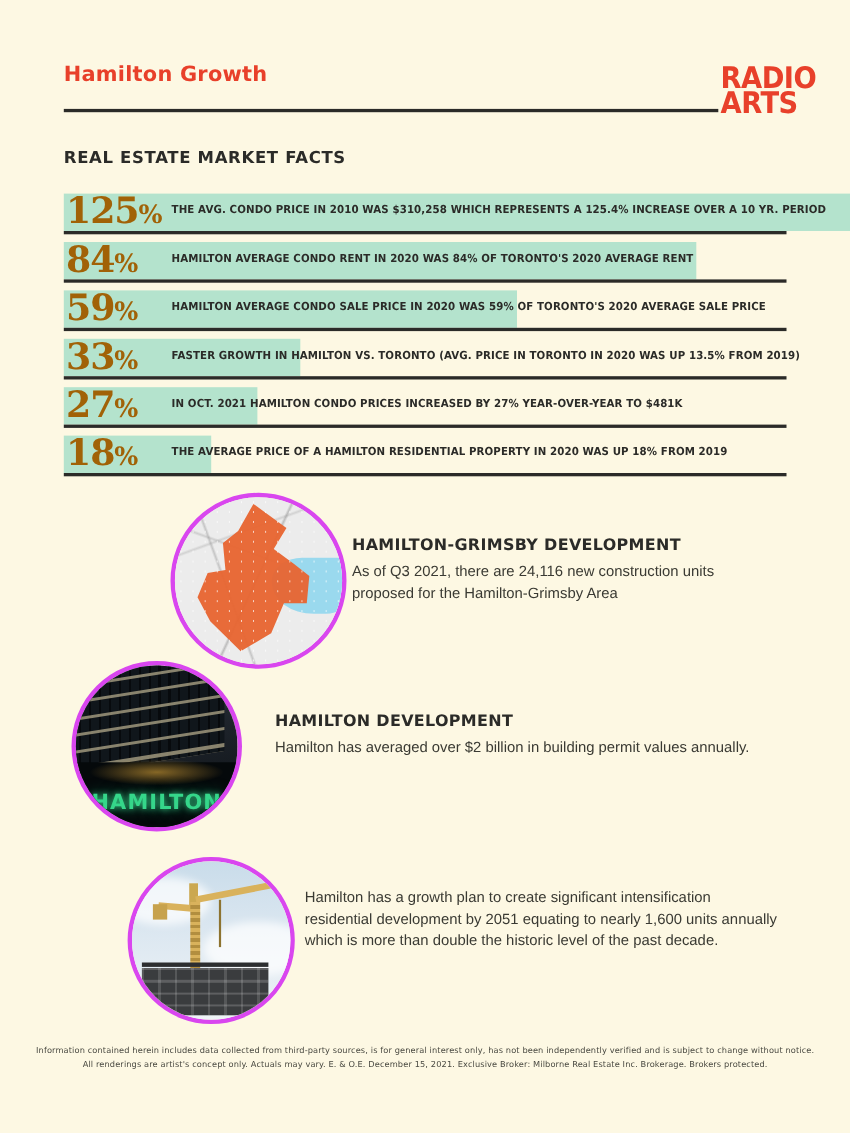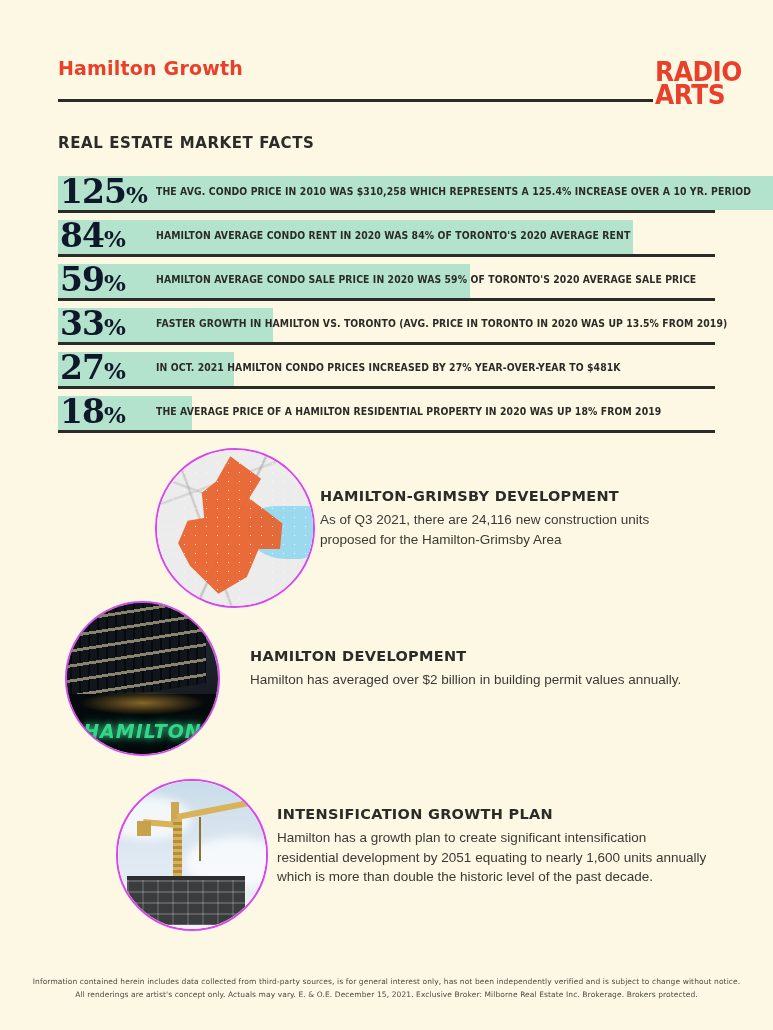--- a/index.html
+++ b/index.html
@@ -106,21 +106,21 @@
     height: 3px;
     background: #2b2b28;
   }
   .stat-pct {
     position: absolute;
     left: 60px;
     top: -4px;
     font-family: "DejaVu Serif", serif;
     font-weight: bold;
     font-size: 33px;
-    color: #0f172a;
+    color: #a16207;
     letter-spacing: -1px;
     line-height: 40px;
   }
   .stat-pct .sym {
     font-size: 23px;
   }
   .stat-text {
     position: absolute;
     top: 10px;
     font-family: "DejaVu Sans", sans-serif;
@@ -133,24 +133,23 @@
     white-space: nowrap;
   }
 
   
   .feature {
     position: absolute;
   }
   .circle {
     position: absolute;
     border-radius: 50%;
-    border: 2px solid #d946ef;
+    border: 4px solid #d946ef;
     overflow: hidden;
     box-sizing: border-box;
-    font-style: italic;
   }
   .feature-text {
     position: absolute;
   }
   .feature-title {
     font-family: "DejaVu Sans", sans-serif;
     font-weight: bold;
     font-size: 14.5px;
     color: #2b2b28;
     letter-spacing: 0.3px;
@@ -353,21 +352,20 @@
     position: absolute;
     left: 0;
     top: 948px;
     width: 773px;
     text-align: center;
     font-family: "DejaVu Sans", sans-serif;
     font-size: 7.5px;
     color: #4a4a42;
     line-height: 1.75;
     letter-spacing: 0.1px;
-    margin-top: 27px;
   }
   .footer div { white-space: nowrap; }
 </style>
 </head>
 <body>
 
 <div class="page">
 
   <div class="header">
     <div class="brand-title">Hamilton Growth</div>
@@ -467,21 +465,20 @@
       <div class="crane-cjib"></div>
       <div class="crane-cweight"></div>
       <div class="crane-mast"></div>
       <div class="crane-cable"></div>
       <div class="bldg-top"></div>
       <div class="bldg-frame">
         <div class="bldg-slabs"></div>
       </div>
     </div>
     <div class="feature-text" style="left:277px; top:806px; width:460px;">
-      <div class="feature-title">INTENSIFICATION GROWTH PLAN</div>
       <div class="feature-body">Hamilton has a growth plan to create significant intensification
 residential development by 2051 equating to nearly 1,600 units annually
 which is more than double the historic level of the past decade.</div>
     </div>
   </div>
 
   <div class="footer">
     <div>Information contained herein includes data collected from third-party sources, is for general interest only, has not been independently verified and is subject to change without notice.</div>
     <div>All renderings are artist's concept only. Actuals may vary. E. &amp; O.E. December 15, 2021. Exclusive Broker: Milborne Real Estate Inc. Brokerage. Brokers protected.</div>
   </div>

